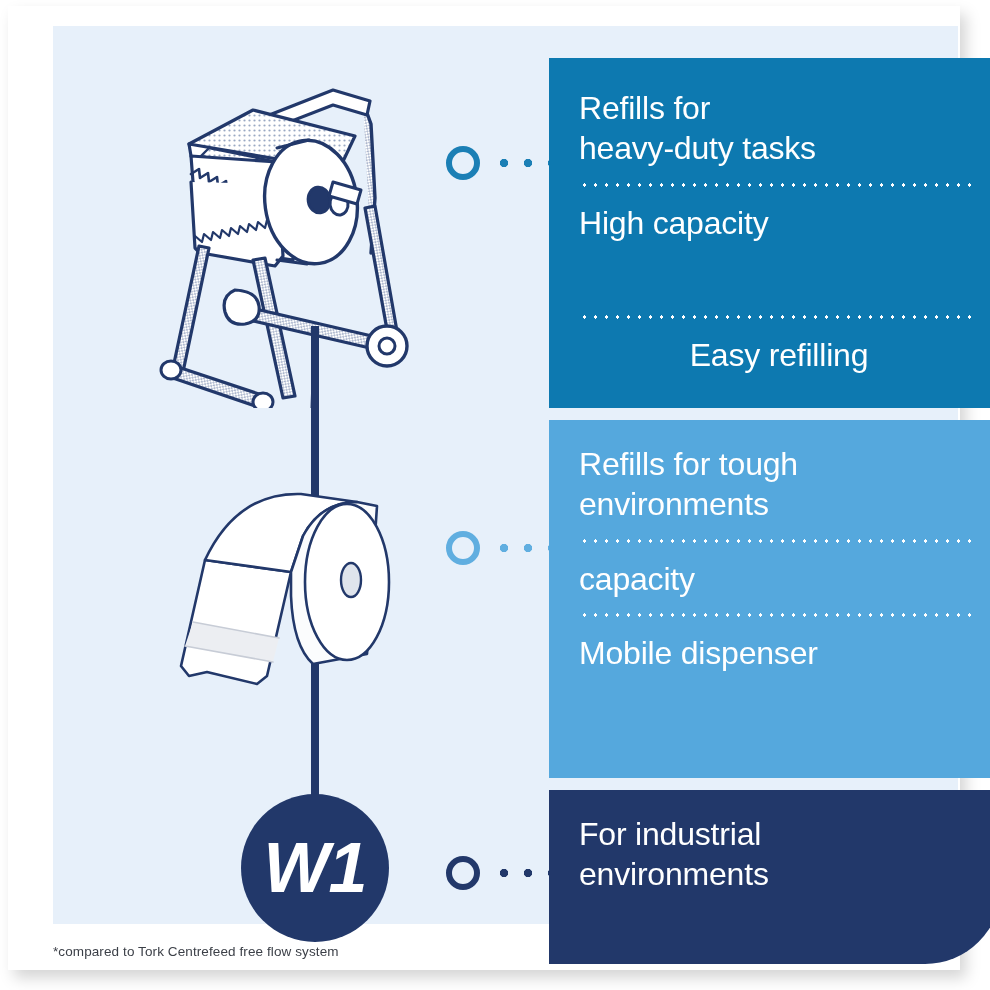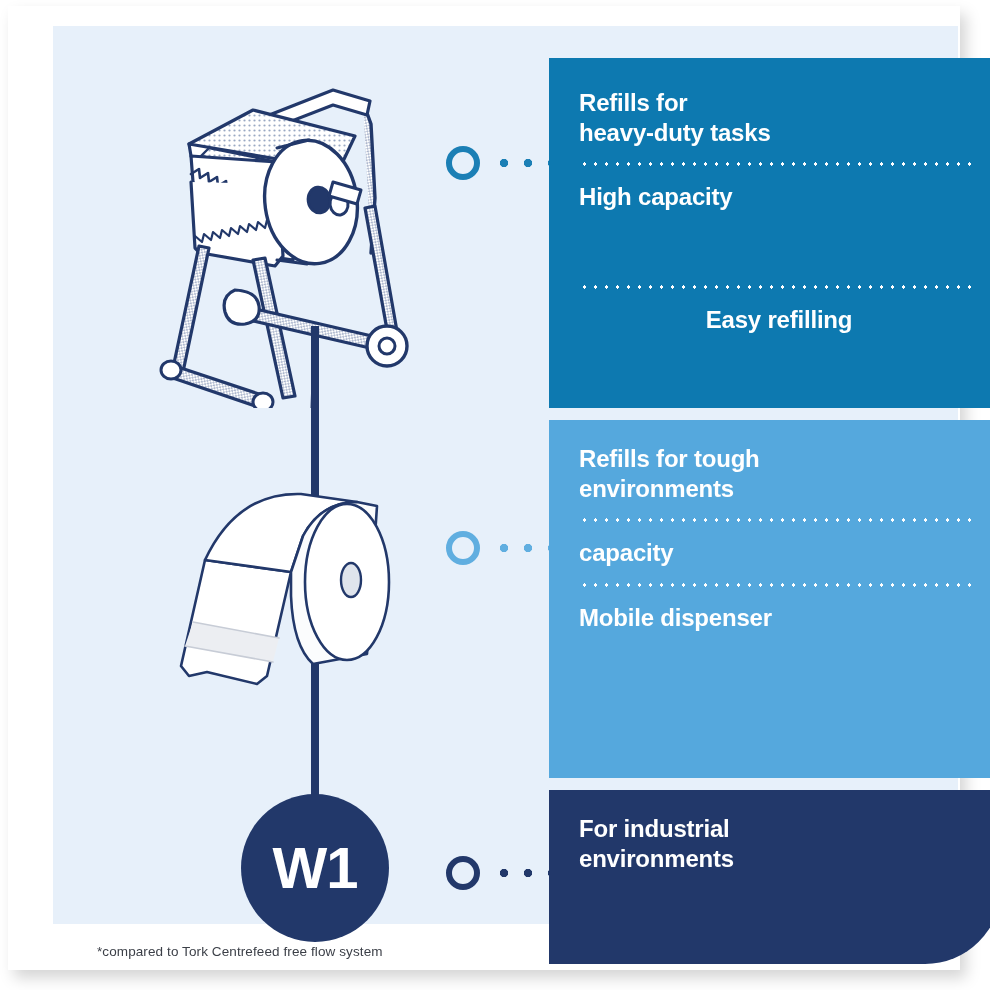--- a/index.html
+++ b/index.html
@@ -19,21 +19,21 @@
          background:#e7f0fa;}
 
   
   .panel{position:absolute;left:496px;box-sizing:border-box;
          padding:24px 30px 20px 30px;color:#ffffff;}
   #panel-top{top:32px;width:452px;height:350px;background:#0d79b0;}
   #panel-mid{top:394px;width:452px;height:358px;background:#55a8dd;}
   #panel-bot{top:764px;width:452px;height:174px;background:#22386a;
              border-bottom-right-radius:76px;}
 
-  .feat{font-size:24px;font-weight:bold;line-height:1.26;
+  .feat{font-size:32px;font-weight:normal;line-height:1.26;
         letter-spacing:-0.2px;}
   .feat.indent{padding-left:8px;text-align:center;}
 
   .dotrule{height:4px;margin:14px 0 16px 0;
     background-image:radial-gradient(circle,#ffffff 1.6px,rgba(255,255,255,0) 1.8px);
     background-size:11px 4px;background-repeat:repeat-x;
     background-position:left center;}
 
   #panel-top .s1{margin-top:6px;}
   #panel-top .gapB{height:58px;}
@@ -52,31 +52,31 @@
   #conn3{left:393px;top:830px;color:#22386a;}
 
   
   #spine{position:absolute;left:258px;top:300px;width:8px;height:478px;
          background:#22386a;}
 
   
   #badge{position:absolute;left:188px;top:768px;width:148px;height:148px;
          border-radius:50%;background:#22386a;color:#ffffff;
          display:flex;align-items:center;justify-content:center;}
-  #badge span{font-size:58px;font-weight:bold;letter-spacing:-1px;
-              line-height:1;}
+  #badge span{font-size:70px;font-weight:bold;letter-spacing:-1px;
+              line-height:1;font-style:italic;}
 
   
   #illo-dispenser{position:absolute;left:104px;top:52px;width:272px;height:330px;}
   #illo-roll{position:absolute;left:118px;top:450px;width:244px;height:230px;}
 
   
   #footnote{position:absolute;left:45px;top:938px;
             font-size:13.5px;color:#3b3f47;letter-spacing:.1px;
-            white-space:nowrap;margin-left:44px;}
+            white-space:nowrap;}
 </style>
 </head>
 <body>
 
 <div id="card">
   <div id="sheet">
     <div id="stage">
 
       <svg id="illo-dispenser" viewBox="0 0 272 330">
         <defs>

